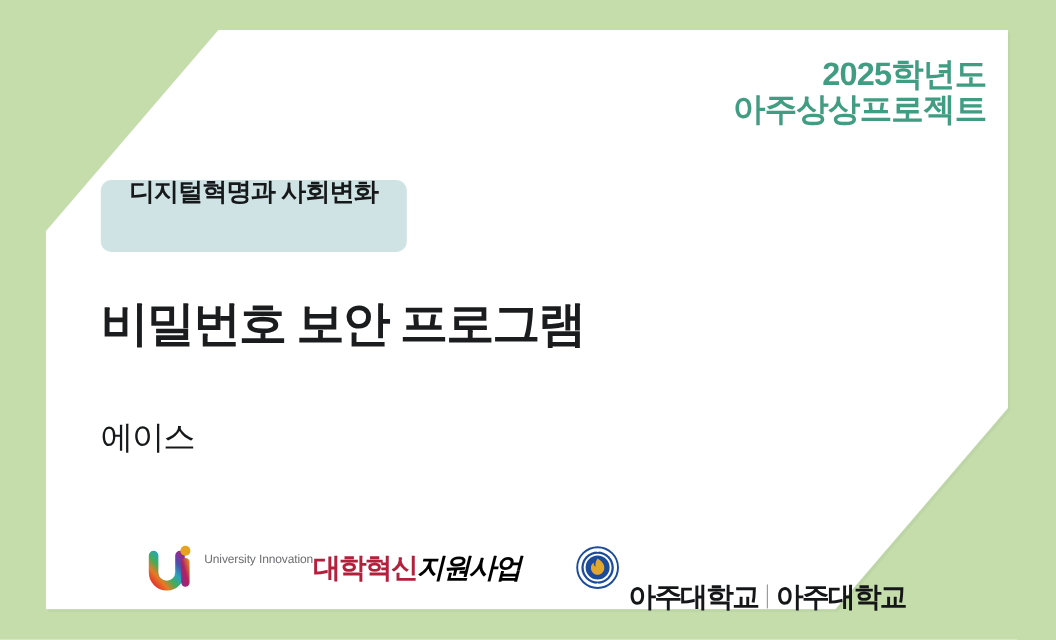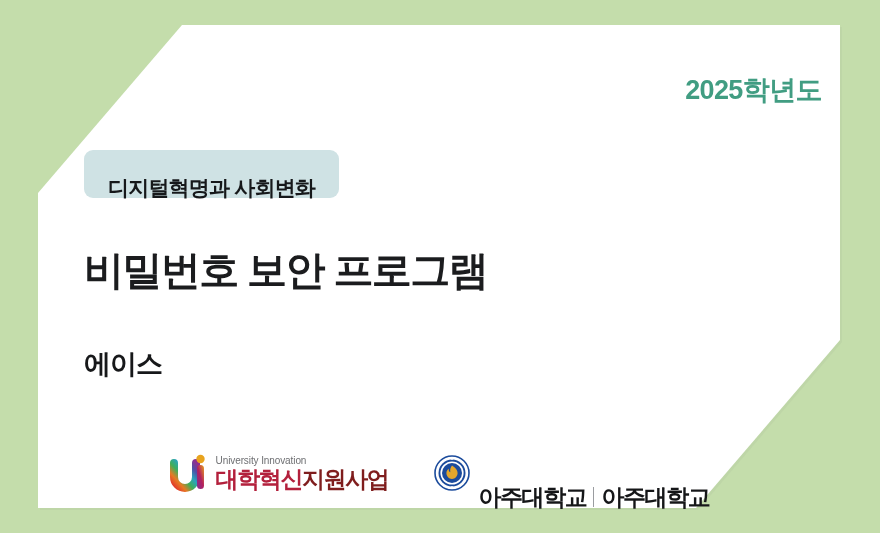--- a/index.html
+++ b/index.html
@@ -53,34 +53,34 @@
     right: 58px;
     top: 48px;
     text-align: right;
     color: #419d82;
     font-weight: 800;
     font-size: 27px;
     line-height: 1.08;
     letter-spacing: -0.6px;
     white-space: nowrap;
   }
-  .header .l1 { display: block; margin-top: 28px; }
+  .header .l1 { display: block; }
   .header .l2 { display: block; }
 
   
   .badge {
     position: absolute;
     left: 84px;
     top: 150px;
-    height: 48px;
+    height: 60px;
     padding: 0 24px;
     border-radius: 9px;
     background: #cfe2e4;
     display: flex;
-    align-items: flex-end;
+    align-items: flex-start;
     box-sizing: border-box;
   }
   .badge-label {
     font-size: 21px;
     font-weight: 800;
     color: #16181a;
     letter-spacing: -0.8px;
     line-height: 1;
   }
 
@@ -96,21 +96,21 @@
     line-height: 1.1;
     white-space: nowrap;
   }
 
   
   .team-name {
     position: absolute;
     left: 84px;
     top: 350px;
     font-size: 27px;
-    font-weight: 700;
+    font-weight: 400;
     color: #17181a;
     letter-spacing: -1px;
     line-height: 1.1;
     white-space: nowrap;
   }
 
   
   .footer {
     position: absolute;
     left: 38px;
@@ -128,38 +128,38 @@
     display: flex;
     align-items: center;
     gap: 7px;
   }
   .ui-mark {
     width: 40px;
     height: 40px;
     flex: 0 0 40px;
     position: relative;
   }
-  .ui-text { display: flex; flex-direction: column; justify-content: center; }
+  .ui-text { display: flex; justify-content: center; text-align: center; }
   .ui-eng {
     font-size: 10px;
     color: #6e6f72;
     letter-spacing: -0.1px;
     line-height: 1;
     margin-bottom: 2px;
     white-space: nowrap;
   }
   .ui-kor {
     font-size: 23px;
     font-weight: 800;
     letter-spacing: -1.4px;
     line-height: 1;
     white-space: nowrap;
   }
   .ui-kor .k1 { color: #b3203c; }
-  .ui-kor .k2 { color: #7f1d1d; }
+  .ui-kor .k2 { color: #000000; font-style: italic; }
 
   
   .logo-ajou {
     display: flex;
     align-items: center;
     gap: 8px;
   }
   .ajou-seal {
     width: 36px;
     height: 36px;
@@ -188,20 +188,21 @@
 </head>
 <body>
 
 <div id="slide">
 
   <div class="card-shadow"></div>
   <div class="card"></div>
 
   <div class="header">
     <span class="l1">2025학년도</span>
+    <span class="l2">아주상상프로젝트</span>
   </div>
 
   <div class="badge">
     <span class="badge-label">디지털혁명과 사회변화</span>
   </div>
 
   <div class="project-title">비밀번호 보안 프로그램</div>
 
   <div class="team-name">에이스</div>
 

